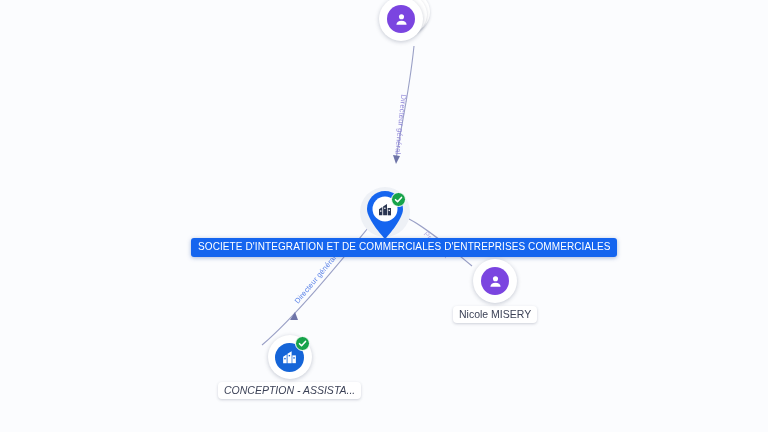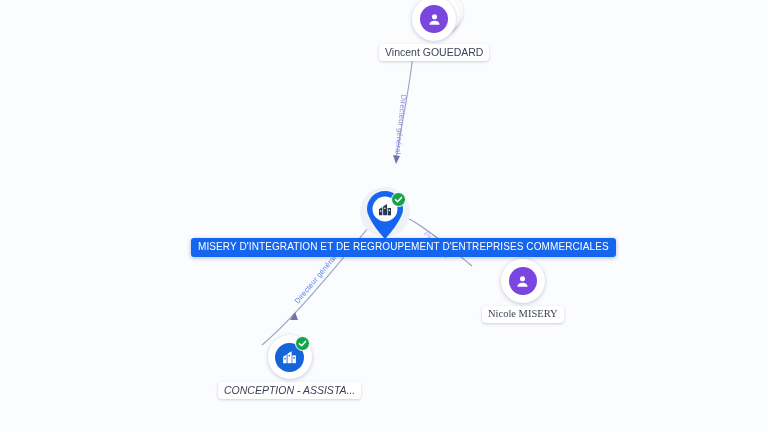--- a/index.html
+++ b/index.html
@@ -219,21 +219,20 @@
       <div class="person-stack s2"></div>
       <div class="person-disc">
         <div class="person-inner">
           <svg width="17" height="17" viewBox="0 0 24 24" fill="#ffffff">
             <circle cx="12" cy="8.2" r="3.6"></circle>
             <path d="M4.8 19.4c0-3.6 3.2-5.6 7.2-5.6s7.2 2 7.2 5.6z"></path>
           </svg>
         </div>
       </div>
     </div>
-    <div class="node-label">Vincent GOUEDARD</div>
   </div>
 
   <div class="node" style="left:363px; top:189px;">
     <div class="pin-wrap">
       <div class="pin-halo"></div>
       <svg class="pin-shape" width="44" height="52" viewBox="0 0 44 52">
         <path d="M22 2 C12 2 4 10 4 20 C4 31 22 50 22 50 C22 50 40 31 40 20 C40 10 32 2 22 2 Z" fill="#1565ef"></path>
         <circle cx="22" cy="20" r="12.5" fill="#ffffff"></circle>
       </svg>
       <div class="pin-icon">
@@ -245,24 +244,24 @@
           <rect x="10.8" y="8.4" width="2" height="2" fill="#ffffff"></rect>
           <rect x="17.4" y="11.6" width="2" height="2" fill="#ffffff"></rect>
         </svg>
       </div>
       <div class="verified-badge" style="left:28px; top:3px;">
         <svg width="9" height="9" viewBox="0 0 24 24" fill="none" stroke="#ffffff" stroke-width="4.2" stroke-linecap="round" stroke-linejoin="round">
           <polyline points="4,12.5 9.5,18 20,6.5"></polyline>
         </svg>
       </div>
     </div>
-    <div class="node-label selected" style="position:absolute; left:-172px; top:46px;">MISERY D'INTEGRATION ET DE REGROUPEMENT D'ENTREPRISES COMMERCIALES</div>
-  </div>
-
-  <div class="node" style="left:482px; top:259px;font-family:Liberation Serif, serif;">
+    <div class="node-label selected" style="position:absolute; left:-172px; top:46px;">SOCIETE D'INTEGRATION ET DE COMMERCIALES D'ENTREPRISES COMMERCIALES</div>
+  </div>
+
+  <div class="node" style="left:453px; top:259px;">
     <div class="person-avatar-wrap">
       <div class="person-disc">
         <div class="person-inner">
           <svg width="17" height="17" viewBox="0 0 24 24" fill="#ffffff">
             <circle cx="12" cy="8.2" r="3.6"></circle>
             <path d="M4.8 19.4c0-3.6 3.2-5.6 7.2-5.6s7.2 2 7.2 5.6z"></path>
           </svg>
         </div>
       </div>
     </div>

